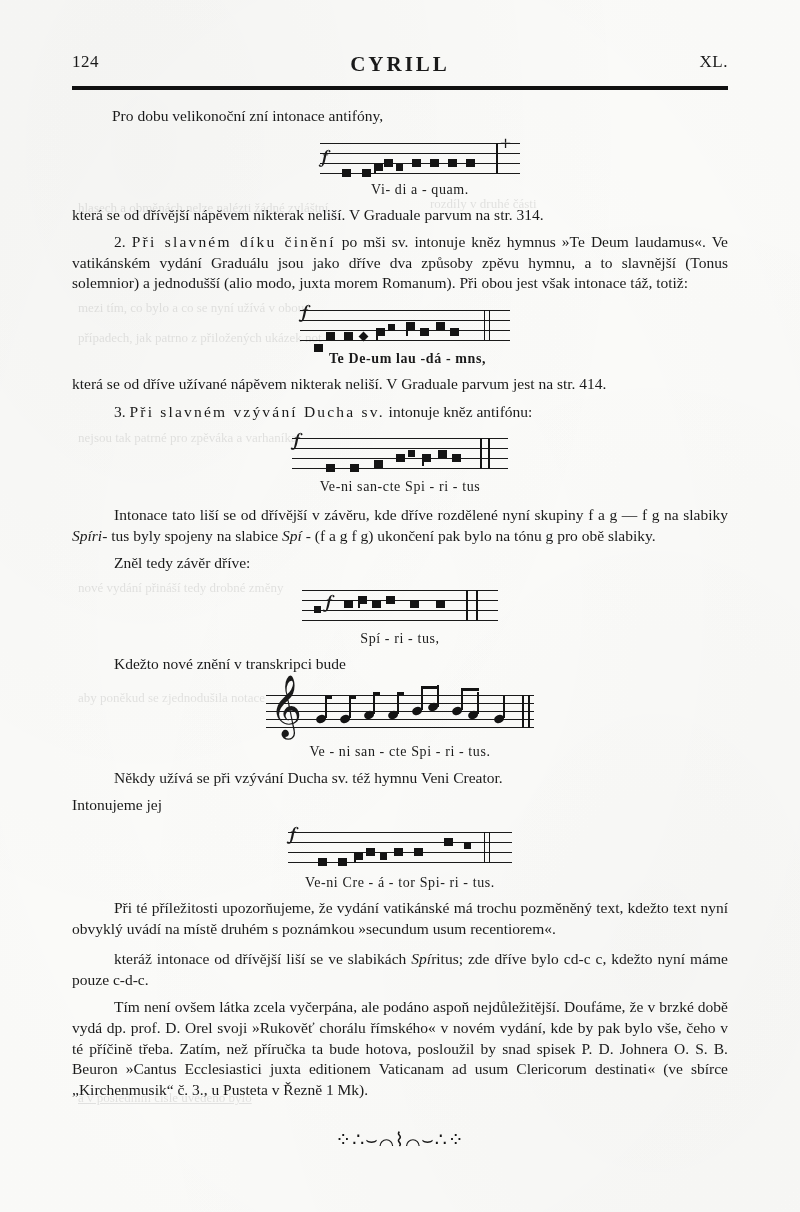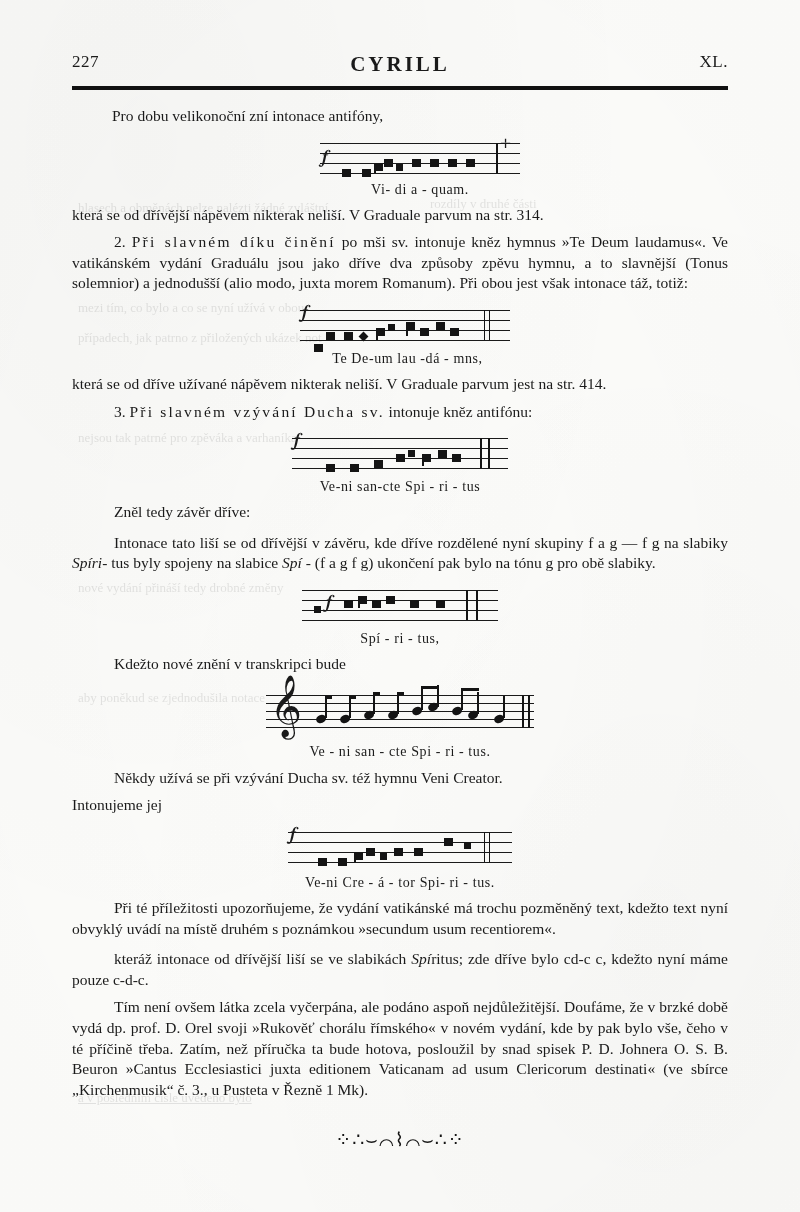--- a/index.html
+++ b/index.html
@@ -225,21 +225,21 @@
   <div class="ghost" style="left:78px; top:300px;">mezi tím, co bylo a co se nyní užívá v obou</div>
   <div class="ghost" style="left:78px; top:330px;">případech, jak patrno z přiložených ukázek not</div>
   <div class="ghost" style="left:78px; top:430px;">nejsou tak patrné pro zpěváka a varhaníka</div>
   <div class="ghost" style="left:78px; top:580px;">nové vydání přináší tedy drobné změny</div>
   <div class="ghost" style="left:78px; top:690px;font-family:Liberation Serif, serif;">aby poněkud se zjednodušila notace</div>
   <div class="ghost" style="left:78px; top:1090px;text-decoration:underline;">a v posledním čísle uvedeno bylo</div>
 
   <div class="content">
 
     <div class="masthead">
-      <div class="folio">227</div>
+      <div class="folio">124</div>
       <div class="journal-title">CYRILL</div>
       <div class="issue">XL.</div>
     </div>
     <div class="rule"></div>
 
     <p class="para" style="margin-top:16px; text-indent:40px;">Pro dobu velikonoční zní intonace antifóny,</p>
 
     <div class="chant">
       <div class="staff" style="width:200px; height:42px; margin-left:40px;">
         <div class="line" style="top:6px;"></div>
@@ -281,21 +281,21 @@
         <div class="stem" style="left:76px; top:24px; height:12px;"></div>
         <div class="nb sm" style="left:88px; top:20px;"></div>
         <div class="nb" style="left:106px; top:18px;"></div>
         <div class="stem" style="left:106px; top:18px; height:14px;"></div>
         <div class="nb" style="left:120px; top:24px;"></div>
         <div class="nb" style="left:136px; top:18px;"></div>
         <div class="nb" style="left:150px; top:24px;"></div>
         <div class="bar dbl" style="left:184px; top:6px; height:30px;"></div>
         <div class="nb" style="left:14px; top:40px;"></div>
       </div>
-      <div class="lyrics" style="margin-left:15px;">Te De-um lau -dá - mns,</div>
+      <div class="lyrics" style="margin-left:15px;font-weight:bold;">Te De-um lau -dá - mns,</div>
     </div>
 
     <p class="para">která se od dříve užívané nápěvem nikterak neliší. V Graduale parvum jest na str. 414.</p>
 
     <p class="para indent-lg">3.&nbsp;<span class="sp">Při slavném vzývání Ducha sv.</span> intonuje kněz antifónu:</p>
 
     <div class="chant">
       <div class="staff" style="width:216px; height:44px; margin-left:0px;">
         <div class="line" style="top:6px;"></div>
         <div class="line" style="top:16px;"></div>
@@ -310,23 +310,23 @@
         <div class="nb" style="left:130px; top:22px;"></div>
         <div class="stem" style="left:130px; top:22px; height:12px;"></div>
         <div class="nb" style="left:146px; top:18px;"></div>
         <div class="nb" style="left:160px; top:22px;"></div>
         <div class="bar" style="left:188px; top:6px; height:30px;"></div>
         <div class="bar" style="left:196px; top:6px; height:30px;"></div>
       </div>
       <div class="lyrics">Ve-ni  san-cte  Spi -  ri - tus</div>
     </div>
 
+    <p class="para indent-lg" style="margin-top:10px;"><span>Intonace tato liší se od dřívější v závěru, kde dříve rozdělené nyní skupiny f a g — f g na slabiky </span><span class="it">Spíri</span><span>- tus byly spojeny na slabice </span><span class="it">Spí</span><span> - (f a g f g) ukončení pak bylo na tónu g pro obě slabiky.</span></p>
+
     <p class="para indent-lg">Zněl tedy závěr dříve:</p>
-
-    <p class="para indent-lg" style="margin-top:10px;"><span>Intonace tato liší se od dřívější v závěru, kde dříve rozdělené nyní skupiny f a g — f g na slabiky </span><span class="it">Spíri</span><span>- tus byly spojeny na slabice </span><span class="it">Spí</span><span> - (f a g f g) ukončení pak bylo na tónu g pro obě slabiky.</span></p>
 
     <div class="chant">
       <div class="staff" style="width:196px; height:44px; margin-left:0px;">
         <div class="line" style="top:6px;"></div>
         <div class="line" style="top:16px;"></div>
         <div class="line" style="top:26px;"></div>
         <div class="line" style="top:36px;"></div>
         <div class="clef" style="left:24px; top:8px;">𝆑</div>
         <div class="nb sm" style="left:12px; top:22px;"></div>
         <div class="nb" style="left:42px; top:16px;"></div>

